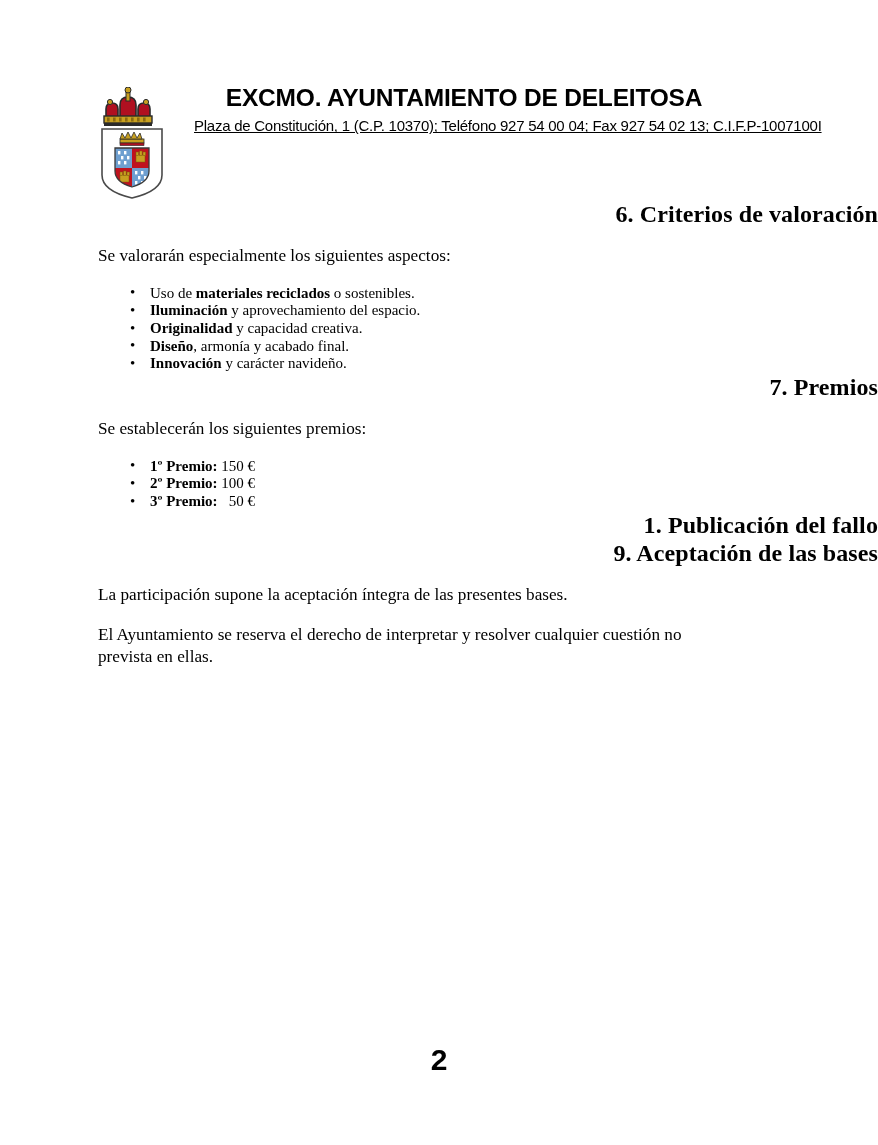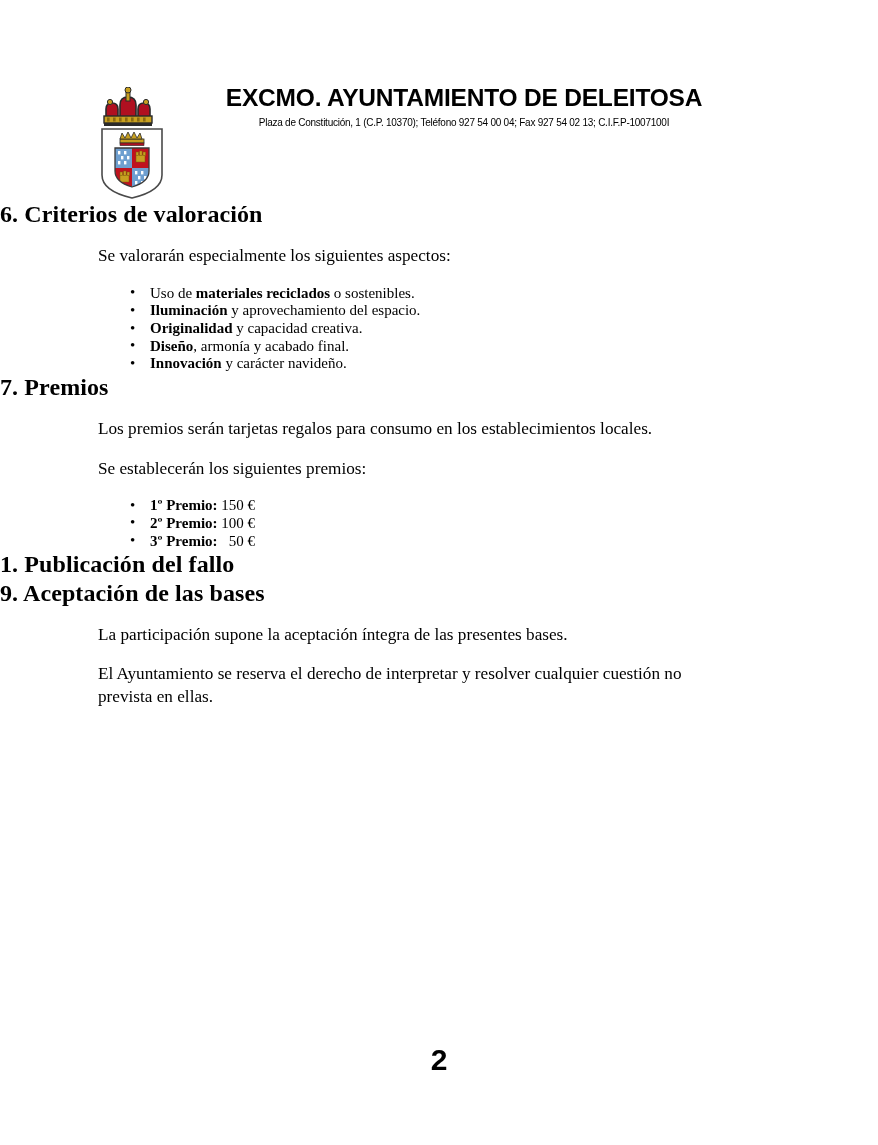--- a/index.html
+++ b/index.html
@@ -45,43 +45,45 @@
     font-family: "Liberation Sans", "DejaVu Sans", sans-serif;
     font-weight: bold;
     font-size: 24.5px;
     letter-spacing: -0.2px;
     line-height: 1.08;
     white-space: nowrap;
     color: #000;
   }
   .org-contact {
     font-family: "Liberation Sans", "DejaVu Sans", sans-serif;
-    font-size: 10px;
+    font-size: 15px;
     font-weight: 500;
     margin-top: 6px;
     letter-spacing: -0.25px;
     white-space: nowrap;
     color: #000;
+    text-decoration: underline;
   }
 
   
   .doc {
     position: absolute;
     top: 200px;
     left: 0;
     width: 878px;
   }
 
   h2.sec {
     font-family: "Liberation Serif", "DejaVu Serif", serif;
     font-weight: bold;
     font-size: 24px;
     margin: 0;
     line-height: 1.18;
     letter-spacing: 0.1px;
+    text-align: right;
   }
   .sec-6  { margin-left: 148px; margin-top: 4px; }
   .sec-7  { margin-left: 107px; margin-top: 30px; }
   .sec-8  { margin-left: 98px;  margin-top: 29px; }
   .sec-9  { margin-left: 98px;  margin-top: 35px; }
 
   p.body {
     font-size: 17.2px;
     line-height: 1.30;
     margin: 17px;
@@ -221,21 +223,20 @@
   <ul class="bullets">
     <li><span>Uso de </span><b>materiales reciclados</b><span> o sostenibles.</span></li>
     <li><span></span><b>Iluminación</b><span> y aprovechamiento del espacio.</span></li>
     <li><span></span><b>Originalidad</b><span> y capacidad creativa.</span></li>
     <li><span></span><b>Diseño</b><span>, armonía y acabado final.</span></li>
     <li><span></span><b>Innovación</b><span> y carácter navideño.</span></li>
   </ul>
 
   <h2 class="sec sec-7">7. Premios</h2>
 
-  <p class="body p-prem-a">Los premios serán tarjetas regalos para consumo en los establecimientos locales.</p>
 
   <p class="body p-prem-b">Se establecerán los siguientes premios:</p>
 
   <ul class="bullets prizes">
     <li><b>1º Premio:</b><span> 150 €</span></li>
     <li><b>2º Premio:</b><span> 100 €</span></li>
     <li><b>3º Premio:</b><span>   50 €</span></li>
   </ul>
 
   <h2 class="sec sec-8">1. Publicación del fallo</h2>

